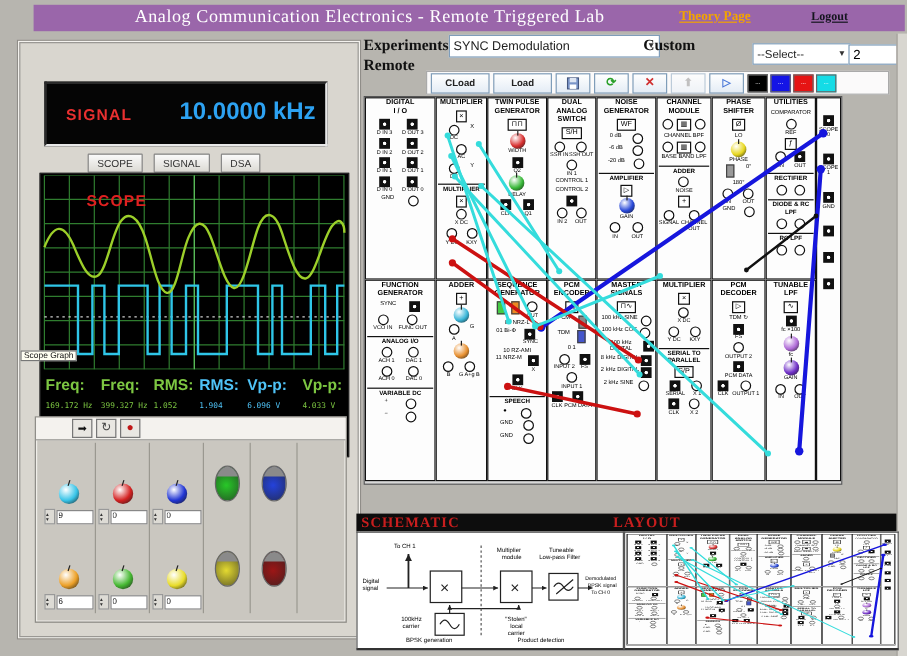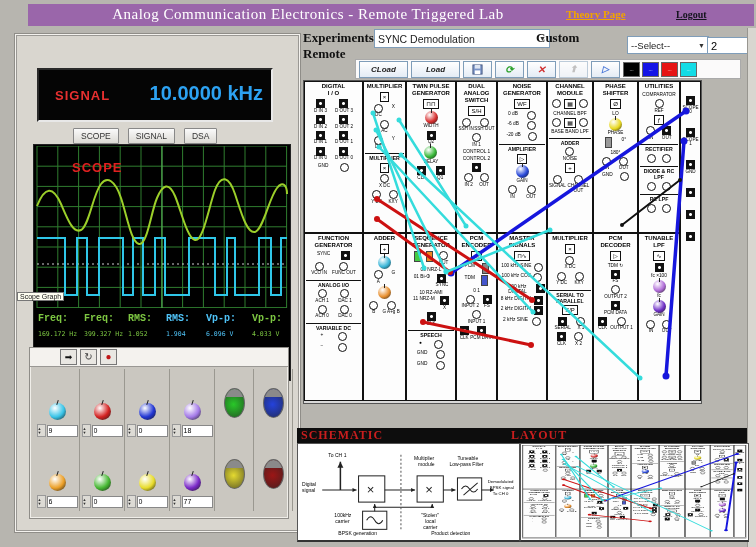--- a/index.html
+++ b/index.html
@@ -16,21 +16,21 @@
   .sigdisp{position:absolute;left:22px;top:34px;width:232px;height:50px;background:#050505;border:2px solid #2a2a2a;border-right-color:#e8e8e8;border-bottom-color:#e8e8e8;}
   .sigdisp .slabel{position:absolute;left:16px;top:18px;color:#e83030;font-weight:bold;font-size:13px;letter-spacing:1px;}
   .sigdisp .sval{position:absolute;right:8px;top:12px;color:#2da2f2;font-weight:bold;font-size:20px;}
   .viewbtns{position:absolute;left:58px;top:94px;display:flex;gap:9px;}
   .viewbtns button{font-family:"Liberation Sans",sans-serif;font-size:8.5px;color:#333;background:linear-gradient(#fafafa,#dcdad4);border:1px solid #888;padding:2px 7px;border-radius:1px;}
   .scopebox{position:absolute;left:18px;top:110px;width:256px;height:235px;background:#000;border:1px solid #222;}
   .scopebox .scopetitle{position:absolute;left:38px;top:15px;color:#e02020;font-weight:bold;font-size:13px;letter-spacing:1px;}
   .tooltip{position:absolute;left:2px;top:258px;background:#fffff2;border:1px solid #777;color:#111;font-size:7px;padding:0 2px;z-index:6;}
   .readings{position:absolute;left:4px;top:168px;width:250px;display:flex;}
   .rcol{display:flex;flex-direction:column;align-items:flex-start;}
-  .rlab{font-family:Liberation Mono, monospace;font-size:10px;font-weight:bold;}
+  .rlab{font-family:Liberation Sans, sans-serif;font-size:13px;font-weight:bold;}
   .rval{font-family:"DejaVu Sans Mono",monospace;font-size:6.5px;margin-top:6px;}
 
   .ctrlbox{position:absolute;left:14px;top:313px;width:258px;height:170px;background:#cac7c0;border:1px solid #8f8d88;box-shadow:inset 0 0 0 1px #f0eee9;}
   .lvbar{height:18px;background:#f4f2ee;border-bottom:1px solid #9a9894;display:flex;align-items:center;padding-left:30px;gap:3px;}
   .lvbtn{width:15px;height:14px;border:1px solid #777;background:#e9e7e2;display:flex;align-items:center;justify-content:center;font-size:9px;line-height:1;}
   .lvrun{color:#111;}
   .lvcyc{color:#444;font-size:10px;}
   .lvstop{color:#c01818;font-size:10px;}
   .ctrlbody{position:relative;height:148px;}
   .ctrlbadge{position:absolute;left:8px;top:3px;width:112px;height:16px;background:#000;color:#e02020;font-weight:bold;font-size:12.5px;letter-spacing:1px;padding-left:6px;line-height:16px;z-index:3;}
@@ -44,21 +44,21 @@
   .cinp{width:27px;height:10px;font-size:7px;border:1px solid #888;background:#fff;padding:0 1px;font-family:"Liberation Sans",sans-serif;}
   .cled{width:19px;height:28px;border-radius:50%;border:1px solid #666;overflow:hidden;position:relative;}
   .cled::before{content:"";position:absolute;left:0;top:0;width:100%;height:30%;background:#8a8a8a;border-radius:50% 50% 0 0;}
 
   
   .slabelserif{position:absolute;font-family:"Liberation Serif",serif;font-weight:bold;font-size:13px;color:#111;}
   .selbox{position:absolute;background:#fff;border:1px solid #7f9db9;font-size:10.5px;color:#222;display:flex;align-items:center;padding:0 3px;justify-content:space-between;}
   .selarrow{font-size:7px;color:#333;}
   .cntinp{position:absolute;background:#fff;border:1px solid #7f9db9;font-size:11px;padding:0 3px;font-family:"Liberation Sans",sans-serif;}
   .rtoolbar{position:absolute;left:355px;top:59px;width:386px;height:20px;background:#fbfafa;border:1px solid #aaa;display:flex;align-items:center;gap:3px;padding-left:3px;box-sizing:border-box;}
-  .tbtn{height:15px;border:1px solid #7f9db9;background:linear-gradient(#ffffff,#e4ecf5);font-size:8px;font-weight:bold;color:#222;display:flex;align-items:center;justify-content:center;font-style:italic;}
+  .tbtn{height:15px;border:1px solid #7f9db9;background:linear-gradient(#ffffff,#e4ecf5);font-size:8px;font-weight:bold;color:#222;display:flex;align-items:center;justify-content:center;}
   .tbtn.wide{width:47px;}
   .tbtn.icon{width:27px;font-size:9px;}
   .swatch{width:15px;height:13px;border:1px solid #666;color:#fff;font-size:5px;line-height:13px;text-align:center;}
 
   
   .ppanel{position:absolute;left:303px;top:80px;width:397px;height:322px;background:#d9d9d9;border:1px solid #555;display:flex;}
   .pcol{display:flex;flex-direction:column;}
   .pmod{border:1px solid #111;background:#fdfdfd;box-sizing:border-box;overflow:hidden;display:flex;flex-direction:column;padding:1px;}
   .pmtitle{font-size:6px;font-weight:bold;text-align:center;line-height:1.15;margin-bottom:1px;}
   .prow{display:flex;justify-content:space-evenly;align-items:flex-start;width:100%;margin-top:1.5px;}
@@ -218,36 +218,20 @@
               <div class="cctl">
                 <div class="cspin">▲<br>▼</div>
                 <input class="cinp" value="0" style="">
               </div>
             </div>
             <div class="ccell">
               <div class="cknob" style="background: radial-gradient(circle at 35% 30%, rgb(255, 255, 255), rgb(232, 220, 42) 55%, rgb(26, 26, 26) 100%);"></div>
               <div class="cctl">
                 <div class="cspin">▲<br>▼</div>
                 <input class="cinp" value="0" style="">
-              </div>
-            </div>
-          </div>
-          <div class="ccol" style="width: 44px;">
-            <div class="ccell">
-              <div class="cknob" style="background: radial-gradient(circle at 35% 30%, rgb(255, 255, 255), rgb(164, 122, 232) 55%, rgb(26, 26, 26) 100%);"></div>
-              <div class="cctl">
-                <div class="cspin">▲<br>▼</div>
-                <input class="cinp" value="18" style="">
-              </div>
-            </div>
-            <div class="ccell">
-              <div class="cknob" style="background: radial-gradient(circle at 35% 30%, rgb(255, 255, 255), rgb(122, 40, 200) 55%, rgb(26, 26, 26) 100%);"></div>
-              <div class="cctl">
-                <div class="cspin">▲<br>▼</div>
-                <input class="cinp" value="77" style="">
               </div>
             </div>
           </div>
           <div class="ccol" style="width: 38px;">
             <div class="ccell" style="justify-content: center;">
               <div class="cled" style="background: radial-gradient(circle at 45% 55%, rgb(40, 200, 40), rgb(34, 34, 34) 130%);"></div>
             </div>
             <div class="ccell" style="justify-content: center;">
               <div class="cled" style="background: radial-gradient(circle at 45% 55%, rgb(228, 218, 48), rgb(34, 34, 34) 130%);"></div>
             </div>

